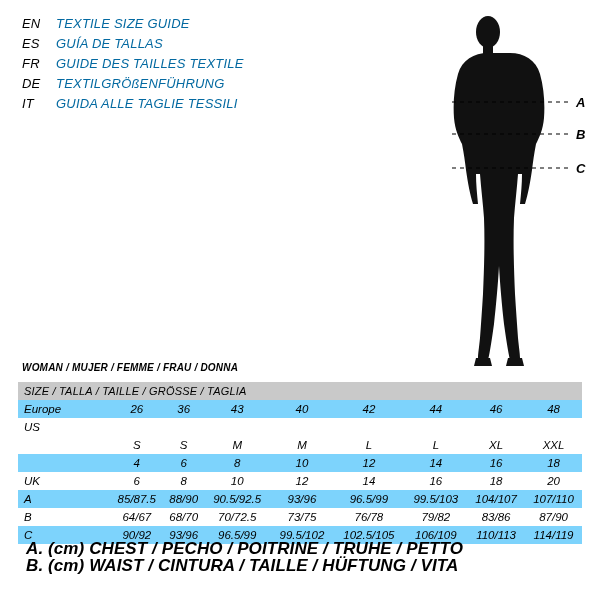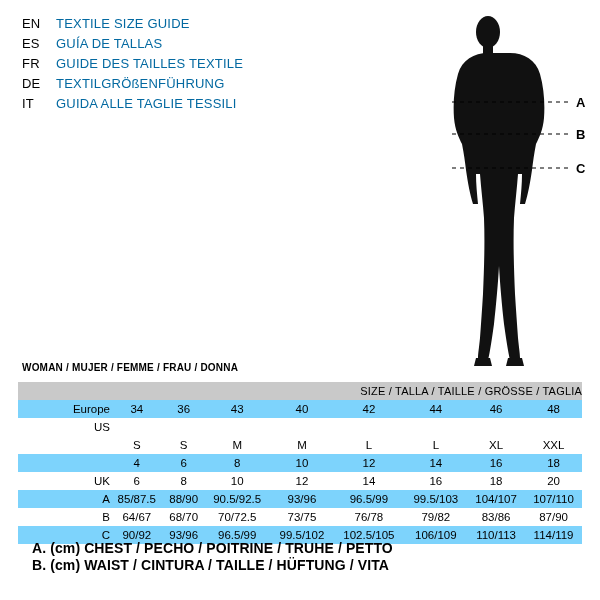--- a/index.html
+++ b/index.html
@@ -13,20 +13,21 @@
     font-family: "Liberation Sans", sans-serif;
     color: #000000;
     overflow: hidden;
     position: relative;
   }
   .page {
     position: relative;
     width: 600px;
     height: 600px;
     box-sizing: border-box;
+    font-style: italic;
   }
 
   
   .lang-block {
     position: absolute;
     left: 22px;
     top: 16px;
     width: 330px;
   }
   .lang-row {
@@ -78,43 +79,43 @@
   }
   table.size-table td, table.size-table th {
     padding: 0;
     margin: 0;
     height: 18px;
     line-height: 18px;
     text-align: center;
     font-weight: normal;
   }
   table.size-table td.rowlabel, table.size-table th.rowlabel {
-    text-align: right;
+    text-align: left;
     padding-left: 6px;
     width: 86px;
   }
   tr.head-row td {
     background: #c9c9c9;
     font-size: 11px;
     font-weight: normal;
     letter-spacing: 0.2px;
   }
   tr.shaded td {
     background: #7dd3fc;
   }
   tr.plain td {
     background: #ffffff;
   }
 
   
   .notes {
     position: absolute;
-    left: 32px;
+    left: 26px;
     top: 540px;
-    font-size: 14px;
+    font-size: 17px;
     font-weight: bold;
     letter-spacing: 0.1px;
   }
   .notes div {
     height: 17px;
     line-height: 17px;
   }
 </style>
 </head>
 <body>
@@ -204,21 +205,21 @@
   <div class="woman-title">WOMAN / MUJER / FEMME / FRAU / DONNA</div>
 
   <table class="size-table">
     <tbody>
       <tr class="head-row">
         <td class="rowlabel" colspan="9">SIZE / TALLA / TAILLE / GRÖSSE / TAGLIA</td>
       </tr>
 
       <tr class="shaded">
         <td class="rowlabel">Europe</td>
-        <td>34</td>
+        <td>26</td>
         <td>36</td>
         <td>43</td>
         <td>40</td>
         <td>42</td>
         <td>44</td>
         <td>46</td>
         <td>48</td>
       </tr>
 
       <tr class="plain">

